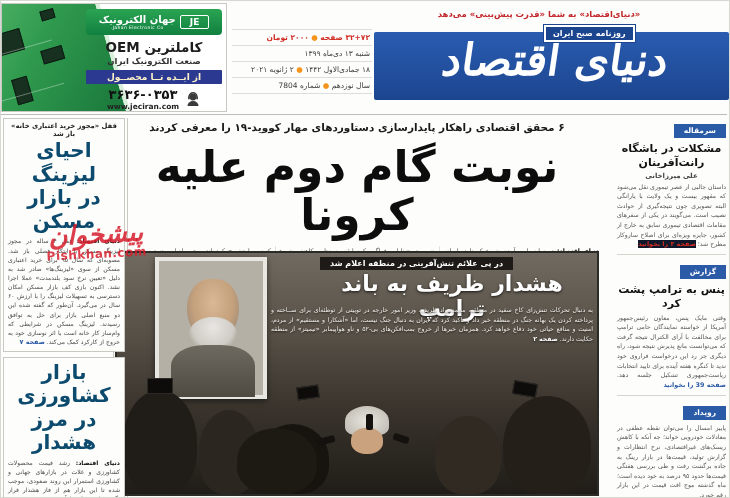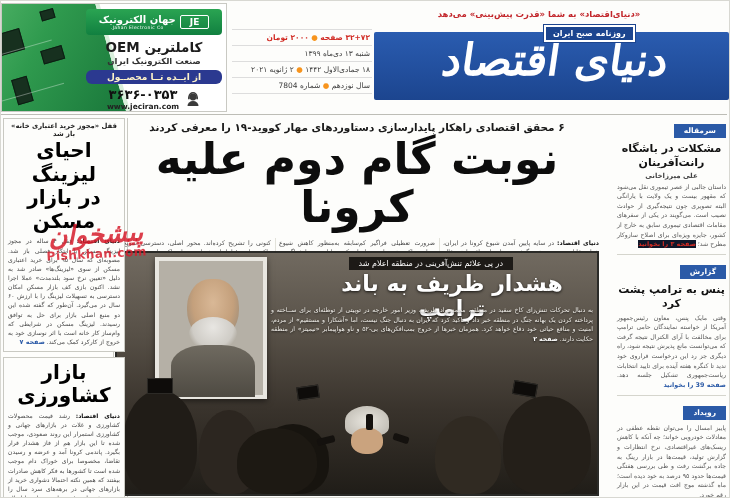--- a/index.html
+++ b/index.html
@@ -29,21 +29,21 @@
   .pcb .c3 { left:40px; top:78px; width:16px; height:26px; }
   .pcb .c4 { left:86px; top:20px; width:14px; height:10px; }
   .pcb .trace { position:absolute; background:rgba(255,255,255,.35); height:1px; }
   .ad-right { position:absolute; right:4px; top:5px; width:136px; text-align:center; }
   .ad-logo { display:flex; align-items:center; justify-content:center; gap:4px; background:linear-gradient(180deg,#2aa452,#118040); border-radius:4px; height:26px; padding:0 4px; color:#fff; }
   .ad-logo .fa { font-size:10px; font-weight:bold; }
   .ad-logo .en { font-size:4.5px; letter-spacing:.4px; }
   .je-mark { border:1.5px solid #fff; font-size:9px; font-weight:bold; padding:1px 9px; border-radius:2px; }
   .ad-line1 { margin-top:4px; font-size:13.5px; font-weight:bold; color:#1d1d1d; }
   .ad-line2 { font-size:8.5px; font-weight:bold; color:#333; margin-top:1px; }
-  .ad-strip { margin-top:4px; background:#2b3990; color:#fdf3c9; font-size:9px; font-weight:bold; padding:2px 0; letter-spacing:2px; border-radius:6px; }
+  .ad-strip { margin-top:4px; background:#2b3990; color:#fdf3c9; font-size:9px; font-weight:bold; padding:2px 0; letter-spacing:2px; border-radius:1px; }
   .ad-contact { display:flex; flex-direction:row; align-items:center; justify-content:center; gap:6px; margin-top:3px; }
   .ad-phone { font-size:13px; font-weight:bold; color:#111; letter-spacing:1px; }
   .ad-site { font-size:7.5px; font-weight:bold; color:#222; }
 
   .rule-h { position:absolute; top:113px; right:2px; width:726px; height:1px; background:#bdbdb6; }
   .vrule { position:absolute; top:117px; width:1px; height:379px; background:#c9c9c2; }
   .v1 { right:615px; }
   .v2 { left:126px; }
 
   
@@ -52,45 +52,45 @@
   .sec-head { font-size:11px; font-weight:bold; color:#111; text-align:center; line-height:1.25; margin:1px 0 2px; }
   .sec-author { text-align:center; font-size:7px; font-weight:bold; color:#444; margin-bottom:2px; }
   .sec-body { font-size:6.2px; line-height:1.55; color:#555; text-align:justify; }
   .ref-red { color:#d12b24; background:#0f172a; font-size:6.4px; font-weight:bold; }
   .ref-blue { color:#2b5aa7; font-size:6.4px; font-weight:bold; }
   .sec-sep { border:0; border-top:1px solid #d5d5cd; margin:4px 0; }
 
   
   .center { position:absolute; top:117px; right:130px; width:484px; }
   .lead-kicker { text-align:center; font-size:10.5px; font-weight:bold; color:#1a1a1a; margin-top:3px; }
-  .lead-head { text-align:center; font-size:44px; font-weight:bold; color:#0d0d0d; letter-spacing:-1px; line-height:1.1; margin-top:2px; }
+  .lead-head { text-align:center; font-size:44px; font-weight:bold; color:#0d0d0d; letter-spacing:-1px; line-height:1.1; margin-top:10px; }
   .lead-cols { margin-top:6px; column-count:3; column-gap:8px; column-rule:1px solid #e2e2da; font-size:6.2px; line-height:1.5; color:#4a4a4a; text-align:justify; height:46px; overflow:hidden; }
   .lead-cols b { color:#111; }
 
   .photo { position:absolute; top:250px; right:130px; width:484px; height:245px; border:2px solid #2b2b28; background:linear-gradient(180deg,#716a60 0%,#564f46 35%,#39332c 65%,#201d18 100%); overflow:hidden; }
-  .p-kicker { position:absolute; top:4px; right:84px; background:rgba(18,16,14,.88); color:#fff; font-size:8px; font-weight:normal; padding:2px 10px; }
+  .p-kicker { position:absolute; top:4px; right:84px; background:rgba(18,16,14,.88); color:#fff; font-size:8px; font-weight:bold; padding:2px 10px; }
   .p-head { position:absolute; top:18px; right:0; width:290px; text-align:center; color:#fff; font-size:22px; font-weight:bold; text-shadow:0 1px 3px rgba(0,0,0,.8); }
   .p-body { position:absolute; top:52px; right:4px; width:322px; color:#f3f1ec; font-size:6.2px; line-height:1.55; text-align:justify; text-shadow:0 1px 2px rgba(0,0,0,.7); }
   .p-ref { font-weight:bold; color:#fff; }
   .poster { position:absolute; left:38px; top:4px; width:112px; height:142px; background:#b5b0a6; border:4px solid #e8e6e0; box-shadow:0 2px 6px rgba(0,0,0,.5); }
   .poster .face { position:absolute; left:28px; top:18px; width:52px; height:62px; background:radial-gradient(ellipse at 50% 38%, #d9b896 0%, #c4a07c 55%, #8a8378 100%); border-radius:45% 45% 50% 50%; }
   .poster .beard { position:absolute; left:30px; top:56px; width:48px; height:34px; background:radial-gradient(ellipse at 50% 30%, #e8e6e2 0%, #cfccc6 60%, transparent 75%); border-radius:50%; }
   .poster .torso { position:absolute; left:12px; top:84px; width:84px; height:52px; background:linear-gradient(180deg,#6f6a60,#4e4a42); border-radius:40% 40% 0 0; }
   .crowd { position:absolute; bottom:0; left:0; width:100%; height:118px; }
   .blob { position:absolute; border-radius:50% 50% 40% 40%; }
   .zarif-hair { position:absolute; bottom:58px; right:208px; width:44px; height:30px; background:radial-gradient(#e9e6df,#b9b5ac); border-radius:50% 50% 30% 30%; }
   .zarif-face { position:absolute; bottom:40px; right:214px; width:32px; height:26px; background:#caa37e; border-radius:45%; }
   .mic { position:absolute; background:#14110e; border-radius:2px; }
   .camera { position:absolute; background:#0e0c0a; border:1px solid #2c2a26; }
 
   
   .leftcol { position:absolute; top:117px; left:2px; width:122px; }
   .lc-box { border:1px solid #c9c9c2; padding:3px 4px; background:#fdfdfb; }
   .lc-kicker { text-align:center; font-size:6.8px; font-weight:bold; color:#222; margin-bottom:1px; }
-  .lc-head { text-align:center; font-size:20px; font-weight:bold; color:#000000; line-height:1.18; letter-spacing:-.5px; }
+  .lc-head { text-align:center; font-size:20px; font-weight:bold; color:#0c4a6e; line-height:1.18; letter-spacing:-.5px; }
   .lc-body { margin-top:3px; font-size:6.1px; line-height:1.5; color:#4a4a4a; text-align:justify; }
   .lc-body b { color:#111; }
   .lc-gap { height:5px; }
 
   
   .watermark { position:absolute; top:220px; right:558px; width:150px; text-align:center; transform:rotate(-3deg); z-index:40; pointer-events:none; }
   .wm-fa { font-size:26px; font-weight:bold; font-style:italic; color:rgba(214,28,44,.85); line-height:1; }
   .wm-en { font-size:12px; font-weight:bold; color:rgba(214,28,44,.85); letter-spacing:.5px; }
 </style>
 </head>
@@ -246,20 +246,21 @@
         <span>قفل ۴ ساله در مجوز لیزینگ مسکن با ابتکار فصلی باز شد. مصوبه‌ای که سال ۹۵ برای خرید اعتباری مسکن از سوی «لیزینگ‌ها» صادر شد به دلیل «تعیین نرخ سود بلندمدت» عملا اجرا نشد. اکنون بازی کف بازار مسکن امکان دسترسی به تسهیلات لیزینگ را با ارزش ۶۰ سال در می‌گیرد. آن‌طور که گفته شده این دو منبع اصلی بازار برای حل به توافق رسیدند. لیزینگ مسکن در شرایطی که وام‌ساز کار خانه است با اثر نوسازی خود به خروج از کارکرد کمک می‌کند.</span>
         <span class="ref-blue">صفحه ۷</span>
       </div>
     </div>
 
     <div class="lc-gap"></div>
 
     <div class="lc-box">
       <div class="lc-head">
         <span>بازار کشاورزی</span><br>
+        <span>در مرز هشدار</span>
       </div>
       <div class="lc-body">
         <b>دنیای اقتصاد:</b>
         <span>رشد قیمت محصولات کشاورزی و غلات در بازارهای جهانی و کشاورزی استمرار این روند صعودی، موجب شده تا این بازار هم از فاز هشدار قرار بگیرد. پاندمی کرونا آمد و عرضه و رسیدن تقاضا، مخصوصا برای خوراک دام موجب شده است تا کشورها به فکر کاهش صادرات بیفتند که همین نکته احتمالا دشواری خرید از بازارهای جهانی در برهه‌های سرد سال را موجب شده است؛ بهتر است دولت با اصلاح سازوکار بازار از این فرصت استفاده کند.</span>
       </div>
     </div>
 
   </aside>
 
   <div class="watermark">

